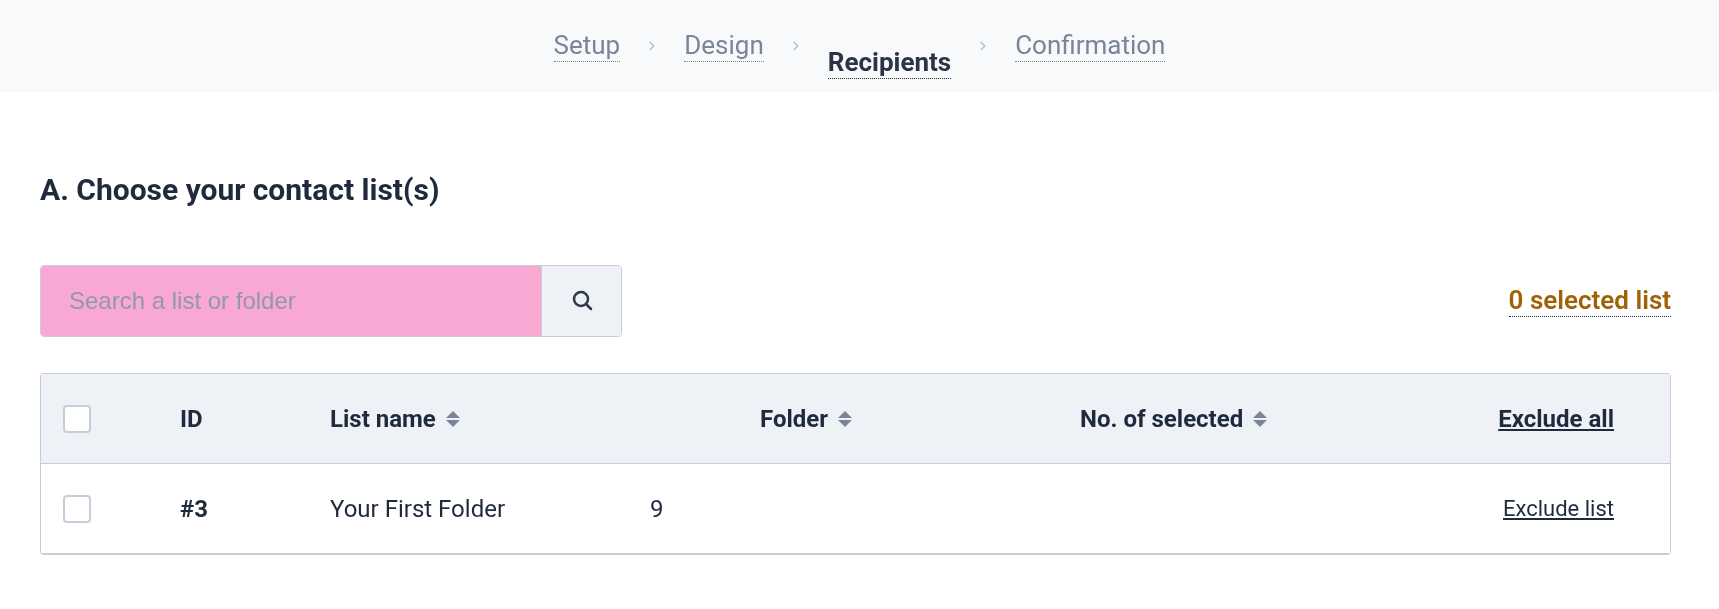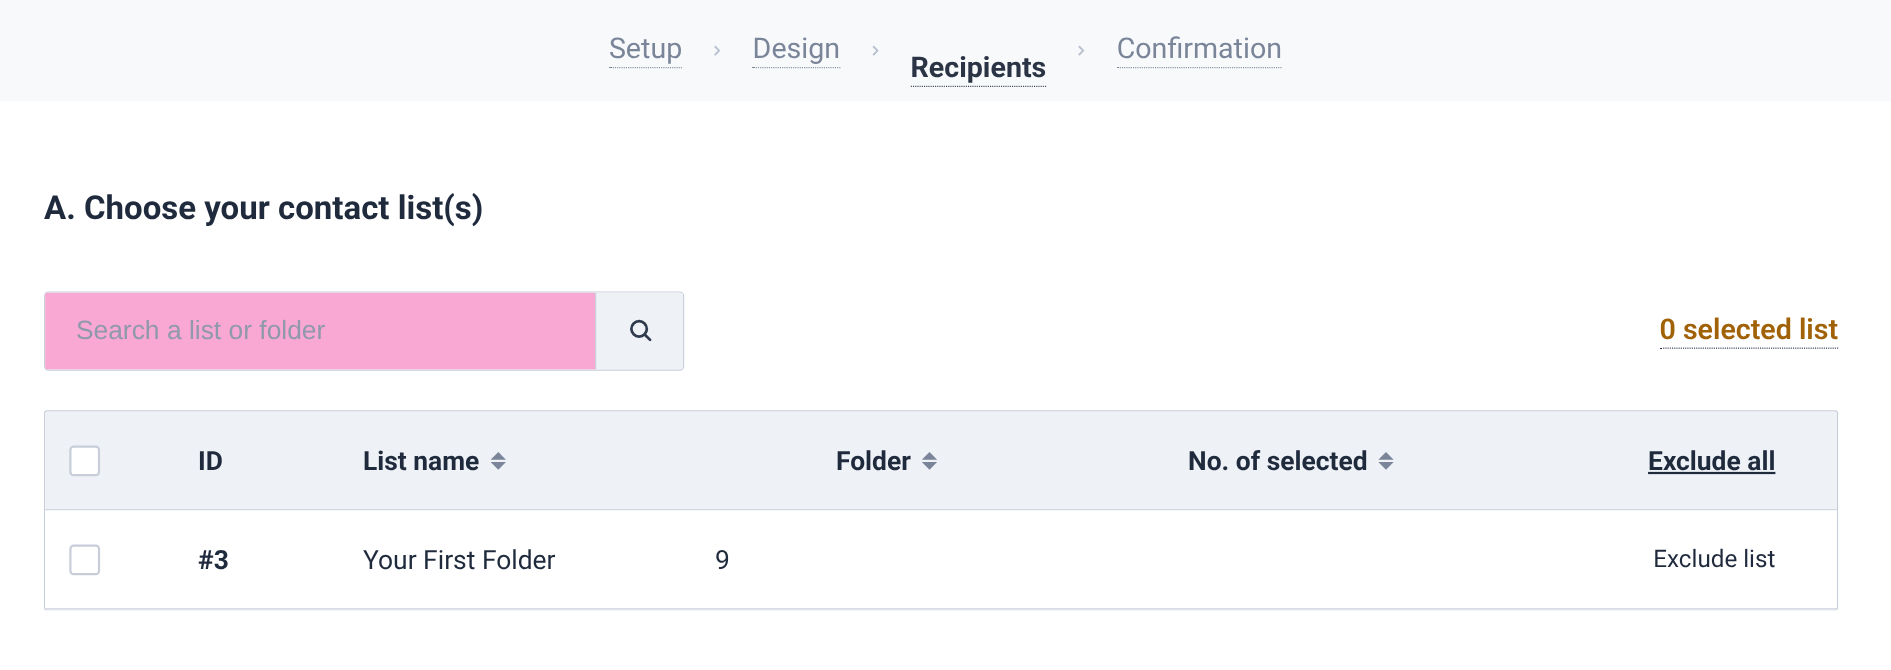--- a/index.html
+++ b/index.html
@@ -167,20 +167,21 @@
     font-weight: 700;
     color: #1f2a3d;
     text-decoration: underline;
     cursor: pointer;
   }
   .td-text { font-size: 24px; color: #1f2a3d; }
   .td-bold { font-weight: 700; }
   .exclude-link {
     font-size: 22px;
     color: #1f2a3d;
+    text-decoration: underline;
     cursor: pointer;
   }
 </style>
 </head>
 <body>
 
 <div class="breadcrumb-bar">
   <span class="breadcrumb-item">Setup</span>
   <span class="breadcrumb-sep">
     <svg viewBox="0 0 24 24" fill="none">

